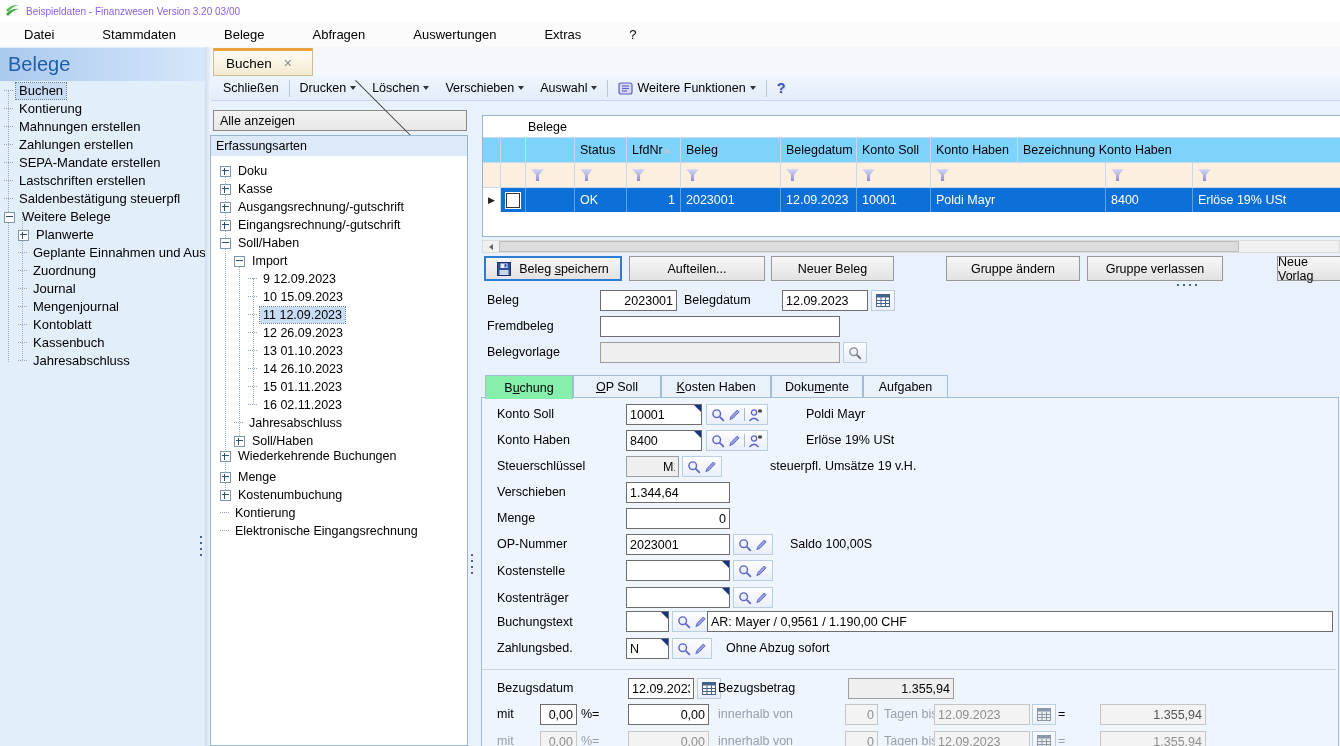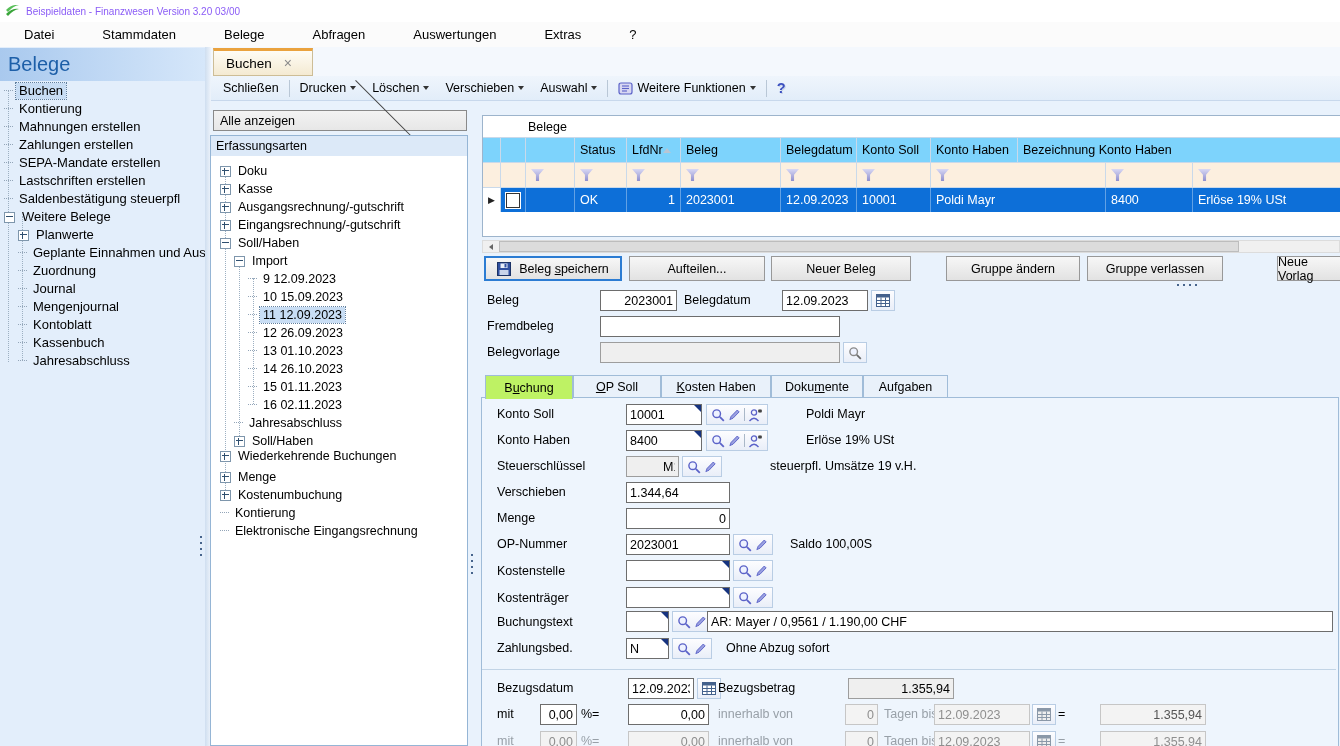--- a/index.html
+++ b/index.html
@@ -104,21 +104,21 @@
   .fld.corner::after{content:"";position:absolute;right:1px;top:1px;
                      border-left:7px solid transparent;border-top:7px solid #16337f}
   .icstrip{position:absolute;height:21px;display:flex;align-items:center;gap:3px;padding:0 4px;
            border:1px solid #b9cde4;background:linear-gradient(#fdfdff,#e9eef8);box-sizing:border-box}
   .isep{width:1px;height:13px;background:#aab8c8}
   .desc{position:absolute;font-size:12.5px;line-height:21px;white-space:nowrap}
 
   
   .dtab{position:absolute;height:23px;box-sizing:border-box;border:1px solid #a0bcd8;
         background:#e9f1fa;display:flex;align-items:center;justify-content:center;font-size:12.5px;cursor:default}
-  .dtab.active{background:#bef264;height:24px;border-bottom:none;z-index:3}
+  .dtab.active{background:#86efac;height:24px;border-bottom:none;z-index:3}
   .gbox{position:absolute;border:1px solid #a0bcd8;background:#eef5fd}
   .divider{position:absolute;height:1px;background:#c2d4e6}
 </style>
 </head>
 <body>
 
 <div class="abs titlebar">
   <svg class="logo" viewBox="0 0 15 13">
     <path d="M1 9 Q7 3 14 4 Q8 5 3 11 Z" fill="#3aa53a"></path>
     <path d="M1 5 Q7 -1 14 0 Q8 1 3 7 Z" fill="#58bf58"></path>
@@ -457,21 +457,21 @@
     <rect x="0.5" y="0.5" width="13" height="13" fill="#2f4f9f" stroke="#1c3366"></rect>
     <rect x="3.5" y="1.5" width="7" height="4.5" fill="#e8eef8"></rect>
     <rect x="7.5" y="2" width="2" height="3.4" fill="#2f4f9f"></rect>
     <rect x="2.5" y="8" width="9" height="5" fill="#c8d4ea"></rect>
   </svg>
   <span><span>Beleg </span><span class="ac">s</span><span>peichern</span></span>
 </div>
 <div class="btn" style="left:629px;top:256px;width:136px">
     <span>Aufteilen...</span>
   </div>
-<div class="btn" style="left:771px;top:256px;width:140px">
+<div class="btn" style="left:771px;top:256px;width:123px">
     <span>Neuer Beleg</span>
   </div>
 <div class="btn" style="left:946px;top:256px;width:134px">
     <span>Gruppe ändern</span>
   </div>
 <div class="btn" style="left:1087px;top:256px;width:136px">
     <span>Gruppe verlassen</span>
   </div>
 <div class="btn" style="left:1277px;top:256px;width:70px">
     <span>Neue Vorlag</span>

